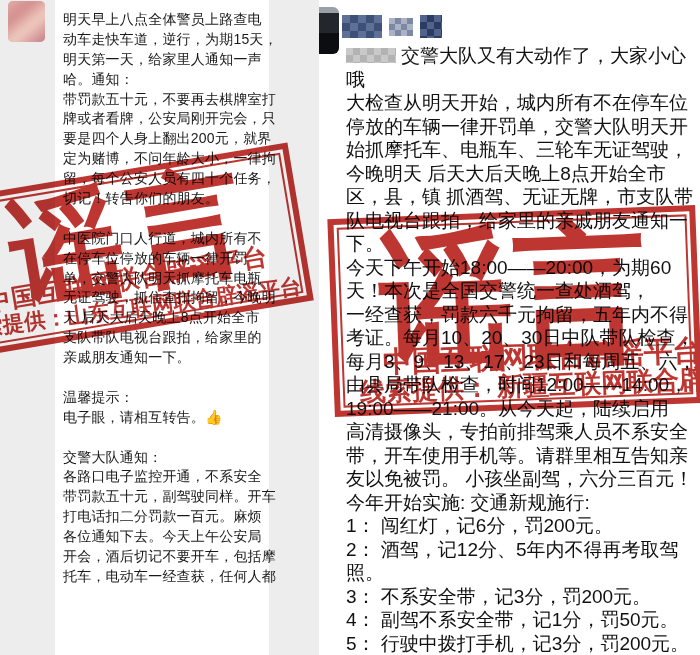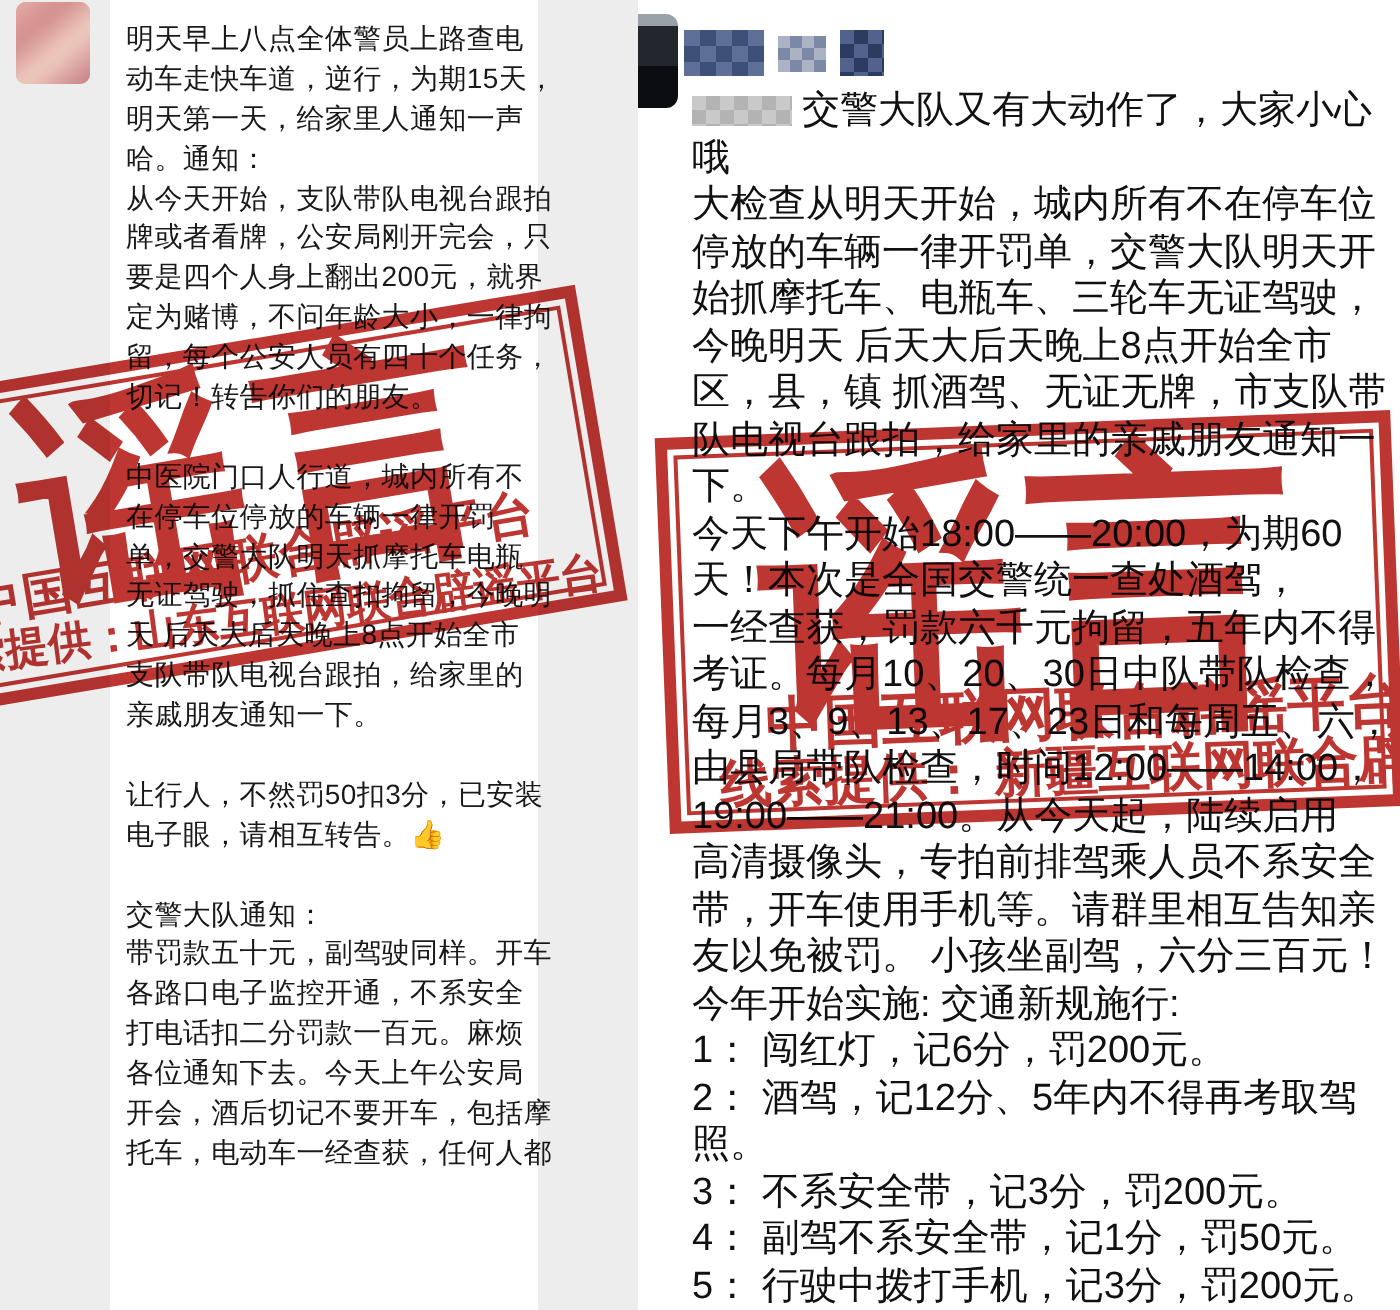--- a/index.html
+++ b/index.html
@@ -116,41 +116,41 @@
 <div class="stage">
 
   <section class="left-panel">
     <div class="l-avatar"></div>
     <div class="l-bubble">
       <div>
           <div class="l-line">明天早上八点全体警员上路查电</div>
           <div class="l-line">动车走快车道，逆行，为期15天，</div>
           <div class="l-line">明天第一天，给家里人通知一声</div>
           <div class="l-line">哈。通知：</div>
-          <div class="l-line">从今天开始，支队带队电视台跟拍</div>
+          <div class="l-line">带罚款五十元，不要再去棋牌室打</div>
           <div class="l-line">牌或者看牌，公安局刚开完会，只</div>
           <div class="l-line">要是四个人身上翻出200元，就界</div>
           <div class="l-line">定为赌博，不问年龄大小，一律拘</div>
           <div class="l-line">留，每个公安人员有四十个任务，</div>
           <div class="l-line">切记！转告你们的朋友。</div>
           <div class="l-line"></div>
           <div class="l-line">中医院门口人行道，城内所有不</div>
           <div class="l-line">在停车位停放的车辆一律开罚</div>
           <div class="l-line">单，交警大队明天抓摩托车电瓶</div>
           <div class="l-line">无证驾驶，抓住查扣拘留，今晚明</div>
           <div class="l-line">天 后天大后天晚上8点开始全市</div>
           <div class="l-line">支队带队电视台跟拍，给家里的</div>
           <div class="l-line">亲戚朋友通知一下。</div>
           <div class="l-line"></div>
-          <div class="l-line">让行人，不然罚50扣3分，已安装</div>
+          <div class="l-line">温馨提示：</div>
           <div class="l-line">电子眼，请相互转告。👍</div>
           <div class="l-line"></div>
           <div class="l-line">交警大队通知：</div>
+          <div class="l-line">各路口电子监控开通，不系安全</div>
           <div class="l-line">带罚款五十元，副驾驶同样。开车</div>
-          <div class="l-line">各路口电子监控开通，不系安全</div>
           <div class="l-line">打电话扣二分罚款一百元。麻烦</div>
           <div class="l-line">各位通知下去。今天上午公安局</div>
           <div class="l-line">开会，酒后切记不要开车，包括摩</div>
           <div class="l-line">托车，电动车一经查获，任何人都</div>
         </div>
     </div>
   </section>
 
   <section class="right-panel">
     <div class="r-avatar"></div>

